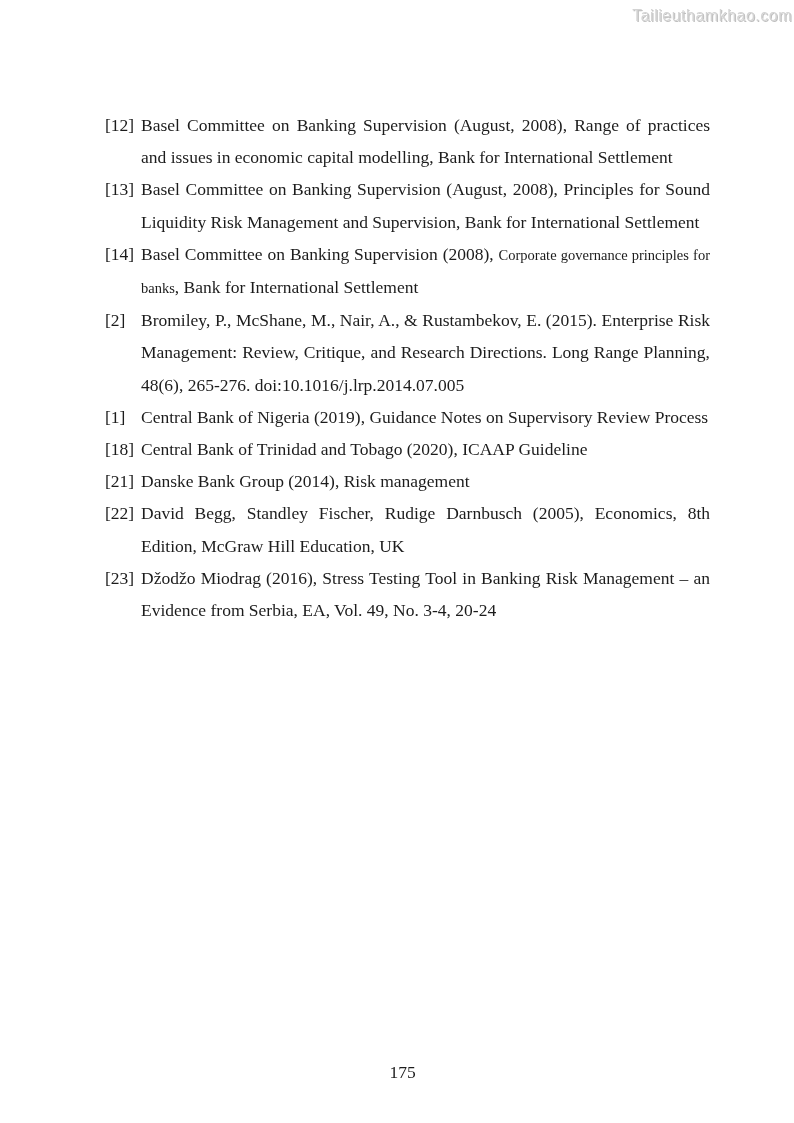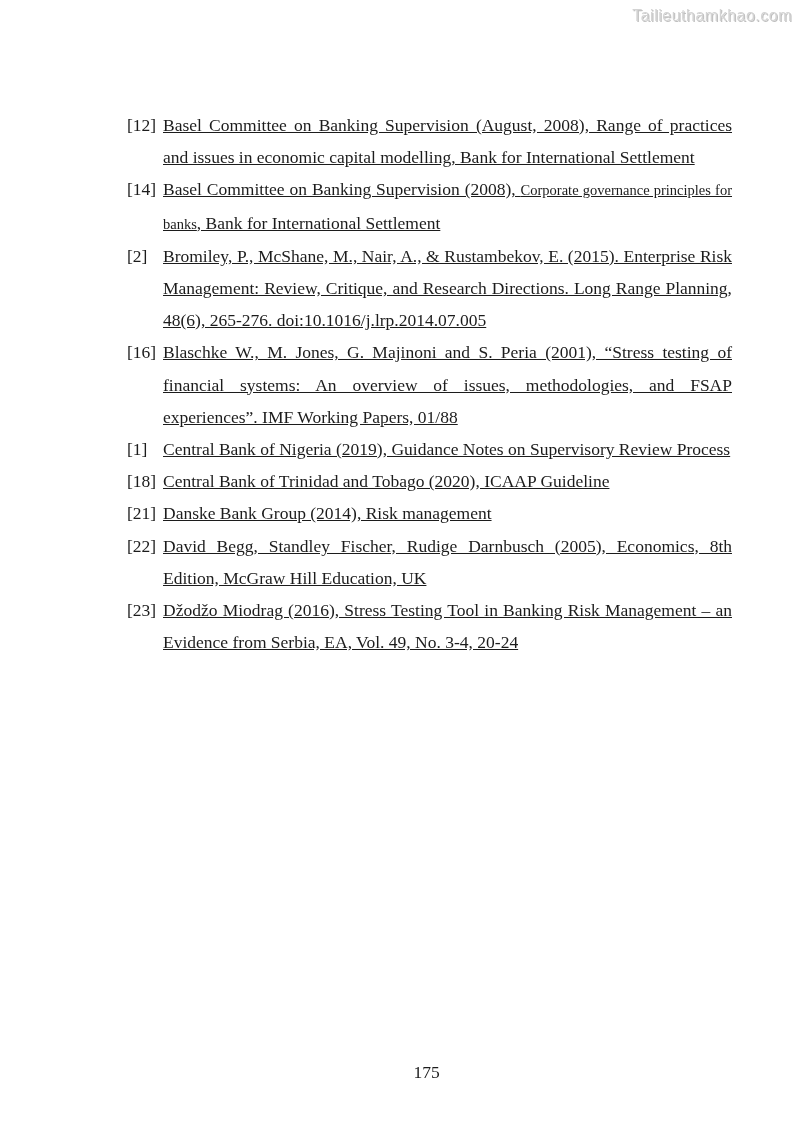--- a/index.html
+++ b/index.html
@@ -23,61 +23,60 @@
     right: 10px;
     font-family: "Liberation Sans", "DejaVu Sans", sans-serif;
     font-size: 16px;
     color: #d3d3d3;
     text-shadow: -1px -1px 0 #ffffff, 1px 1px 0 #bfbfbf;
     letter-spacing: 0.5px;
   }
   .references {
     position: absolute;
     top: 109px;
-    left: 127px;
+    left: 105px;
     width: 605px;
     font-size: 17.5px;
     line-height: 32.2px;
-    text-decoration: underline;
   }
   .ref-item {
     text-align: justify;
     padding-left: 36px;
     text-indent: -36px;
   }
   .ref-num {
     display: inline-block;
     width: 36px;
     text-indent: 0;
   }
   .seg { }
   .seg.small {
     font-size: 14.5px;
   }
   .page-number {
     position: absolute;
     top: 1061px;
-    left: 124px;
+    left: 100px;
     width: 605px;
     text-align: center;
     font-size: 17.5px;
     line-height: 22px;
   }
 </style>
 </head>
 <body>
 
 <div class="page">
   <div class="watermark">Tailieuthamkhao.com</div>
 
   <div class="references">
       <div class="ref-item"><span class="ref-num">[12]</span><span><span class="seg">Basel Committee on Banking Supervision (August, 2008), Range of practices and issues in economic capital modelling, Bank for International Settlement</span></span></div>
+      <div class="ref-item"><span class="ref-num">[13]</span><span><span class="seg">Basel Committee on Banking Supervision (August, 2008), Principles for Sound Liquidity Risk Management and Supervision, Bank for International Settlement</span></span></div>
       <div class="ref-item"><span class="ref-num">[14]</span><span><span class="seg">Basel Committee on Banking Supervision (2008), </span><span class="seg small">Corporate governance principles for banks</span><span class="seg">, Bank for International Settlement</span></span></div>
       <div class="ref-item"><span class="ref-num">[2]</span><span><span class="seg">Bromiley, P., McShane, M., Nair, A., &amp; Rustambekov, E. (2015). Enterprise Risk Management: Review, Critique, and Research Directions. Long Range Planning, 48(6), 265-276. doi:10.1016/j.lrp.2014.07.005</span></span></div>
-      <div class="ref-item"><span class="ref-num">[16]</span><span><span class="seg">Blaschke W., M. Jones, G. Majinoni and S. Peria (2001), “Stress testing of financial systems: An overview of issues, methodologies, and FSAP experiences”. IMF Working Papers, 01/88</span></span></div>
       <div class="ref-item"><span class="ref-num">[1]</span><span><span class="seg">Central Bank of Nigeria (2019), Guidance Notes on Supervisory Review Process</span></span></div>
       <div class="ref-item"><span class="ref-num">[18]</span><span><span class="seg">Central Bank of Trinidad and Tobago (2020), ICAAP Guideline</span></span></div>
       <div class="ref-item"><span class="ref-num">[21]</span><span><span class="seg">Danske Bank Group (2014), Risk management</span></span></div>
       <div class="ref-item"><span class="ref-num">[22]</span><span><span class="seg">David Begg, Standley Fischer, Rudige Darnbusch (2005), Economics, 8th Edition, McGraw Hill Education, UK</span></span></div>
       <div class="ref-item"><span class="ref-num">[23]</span><span><span class="seg">Džodžo Miodrag (2016), Stress Testing Tool in Banking Risk Management – an Evidence from Serbia, EA, Vol. 49, No. 3-4, 20-24</span></span></div>
     </div>
 
   <div class="page-number">175</div>
 </div>
 

